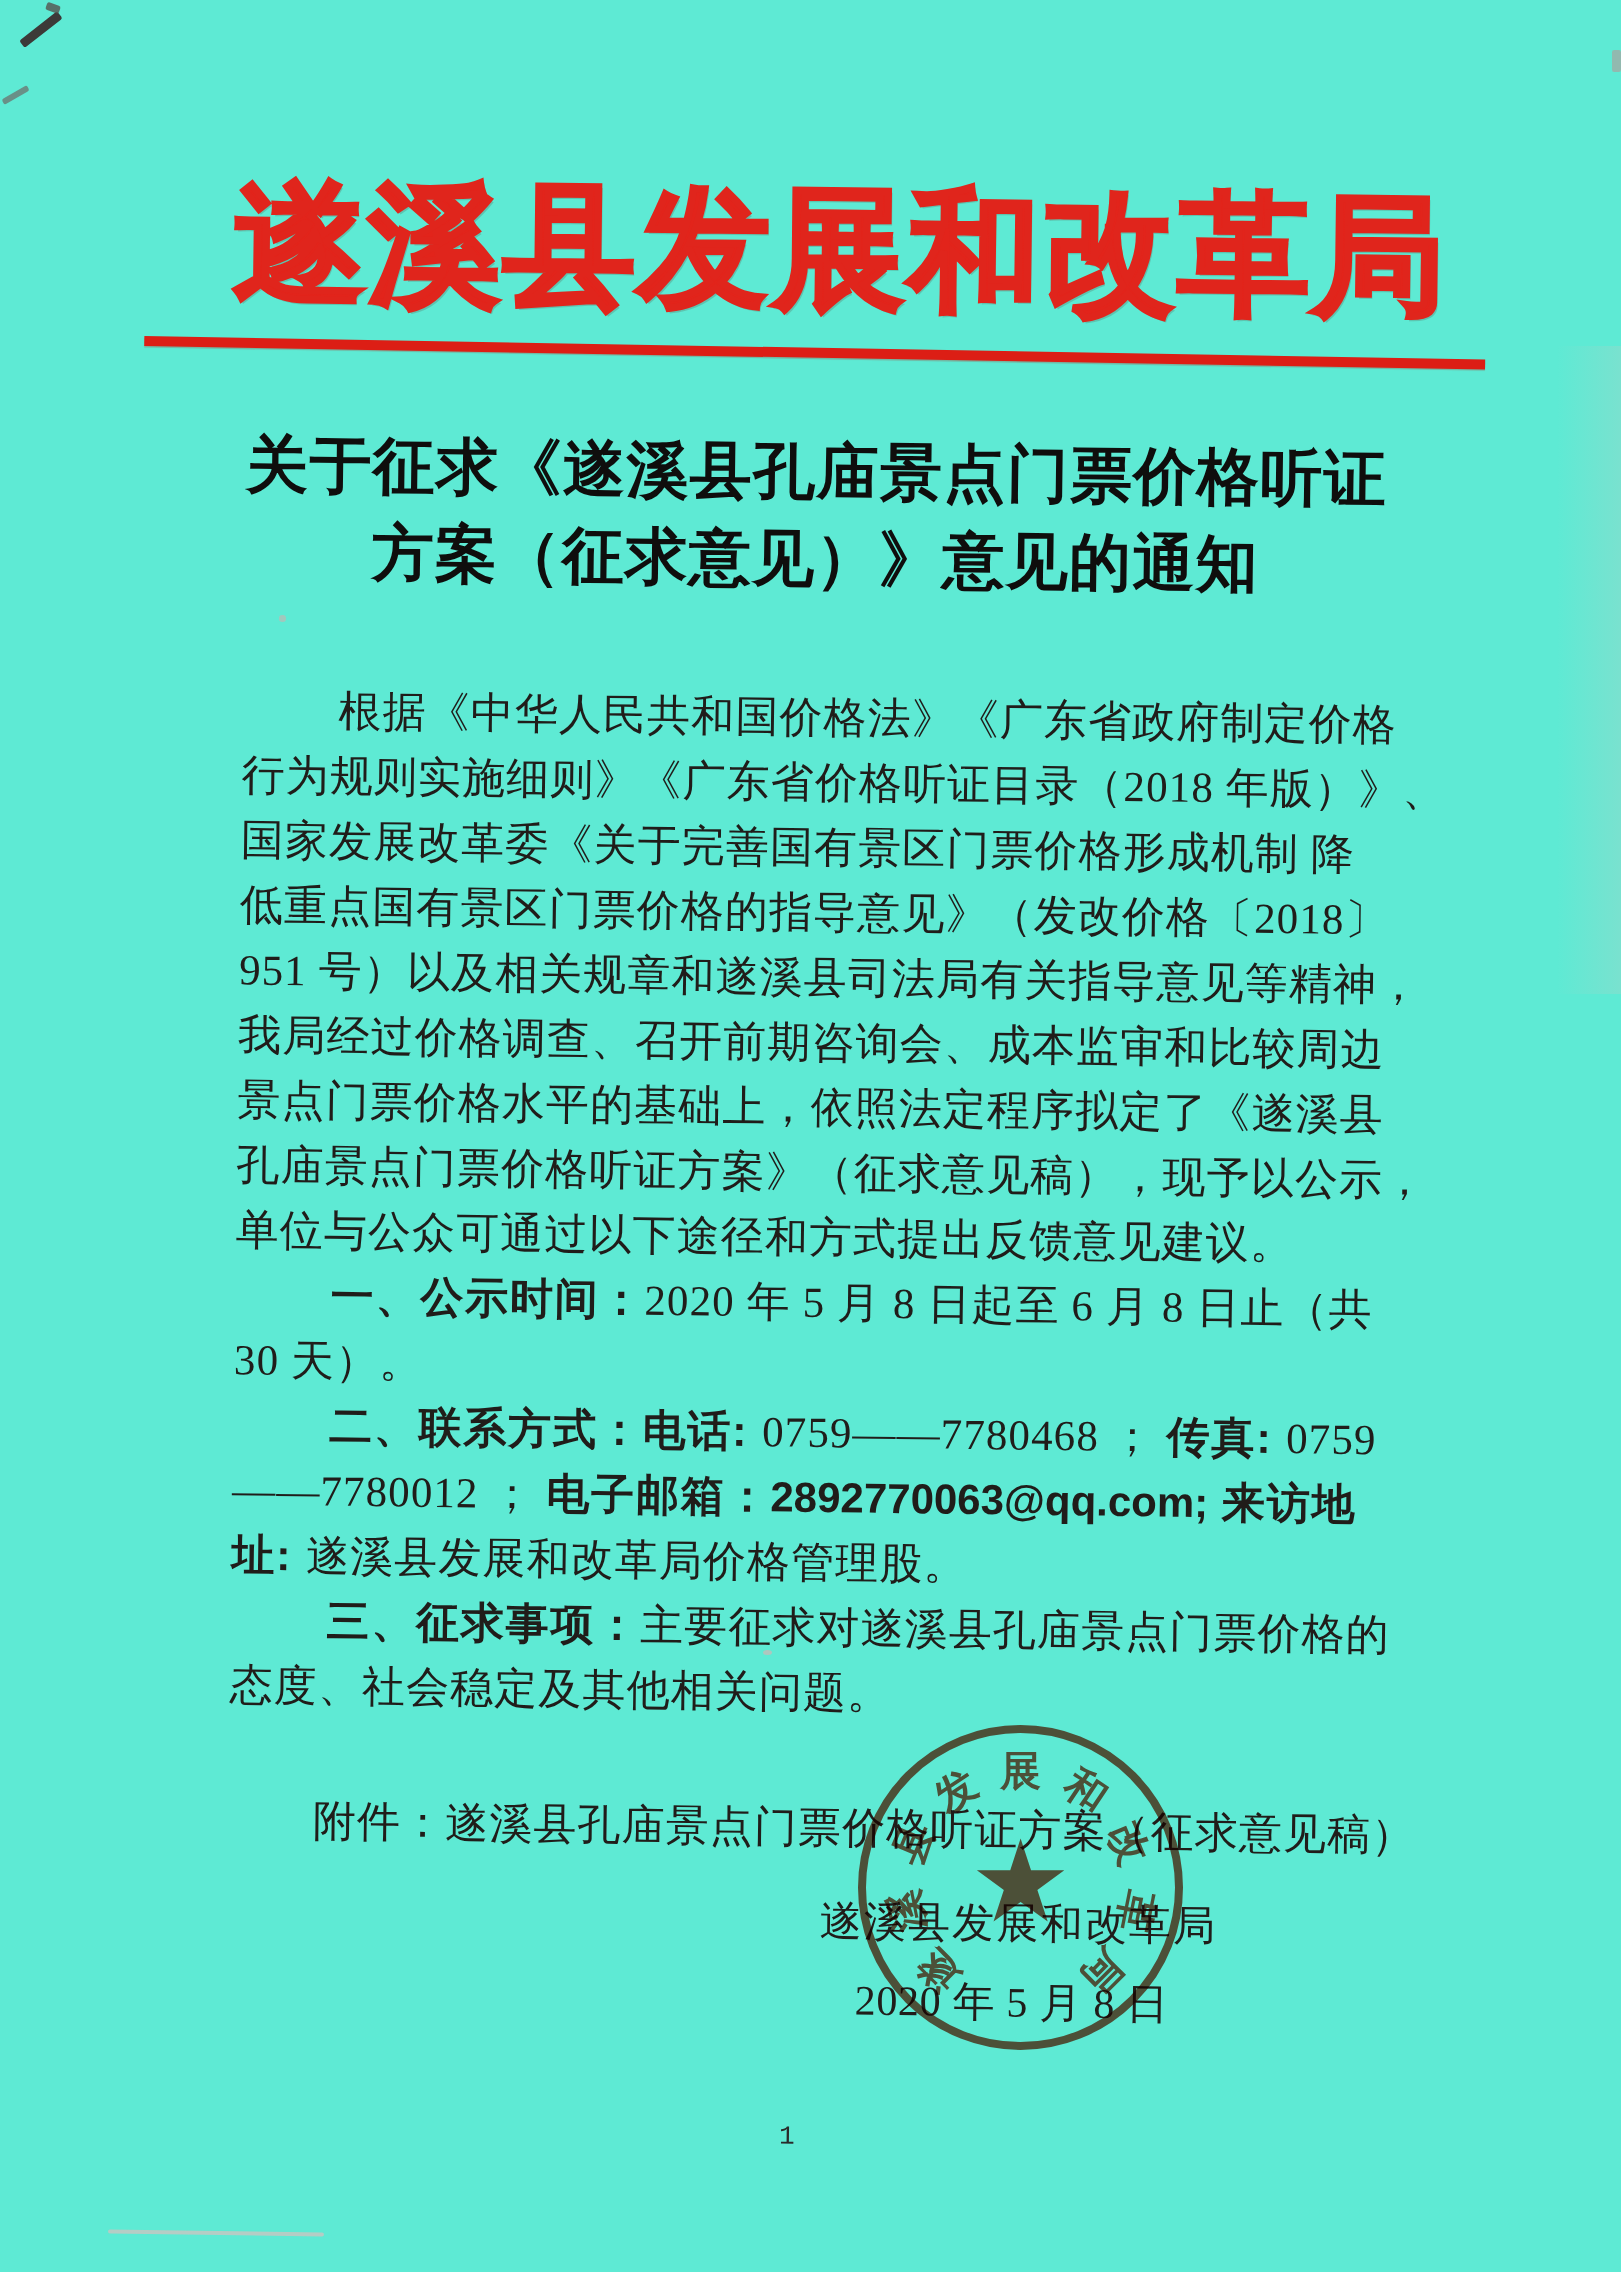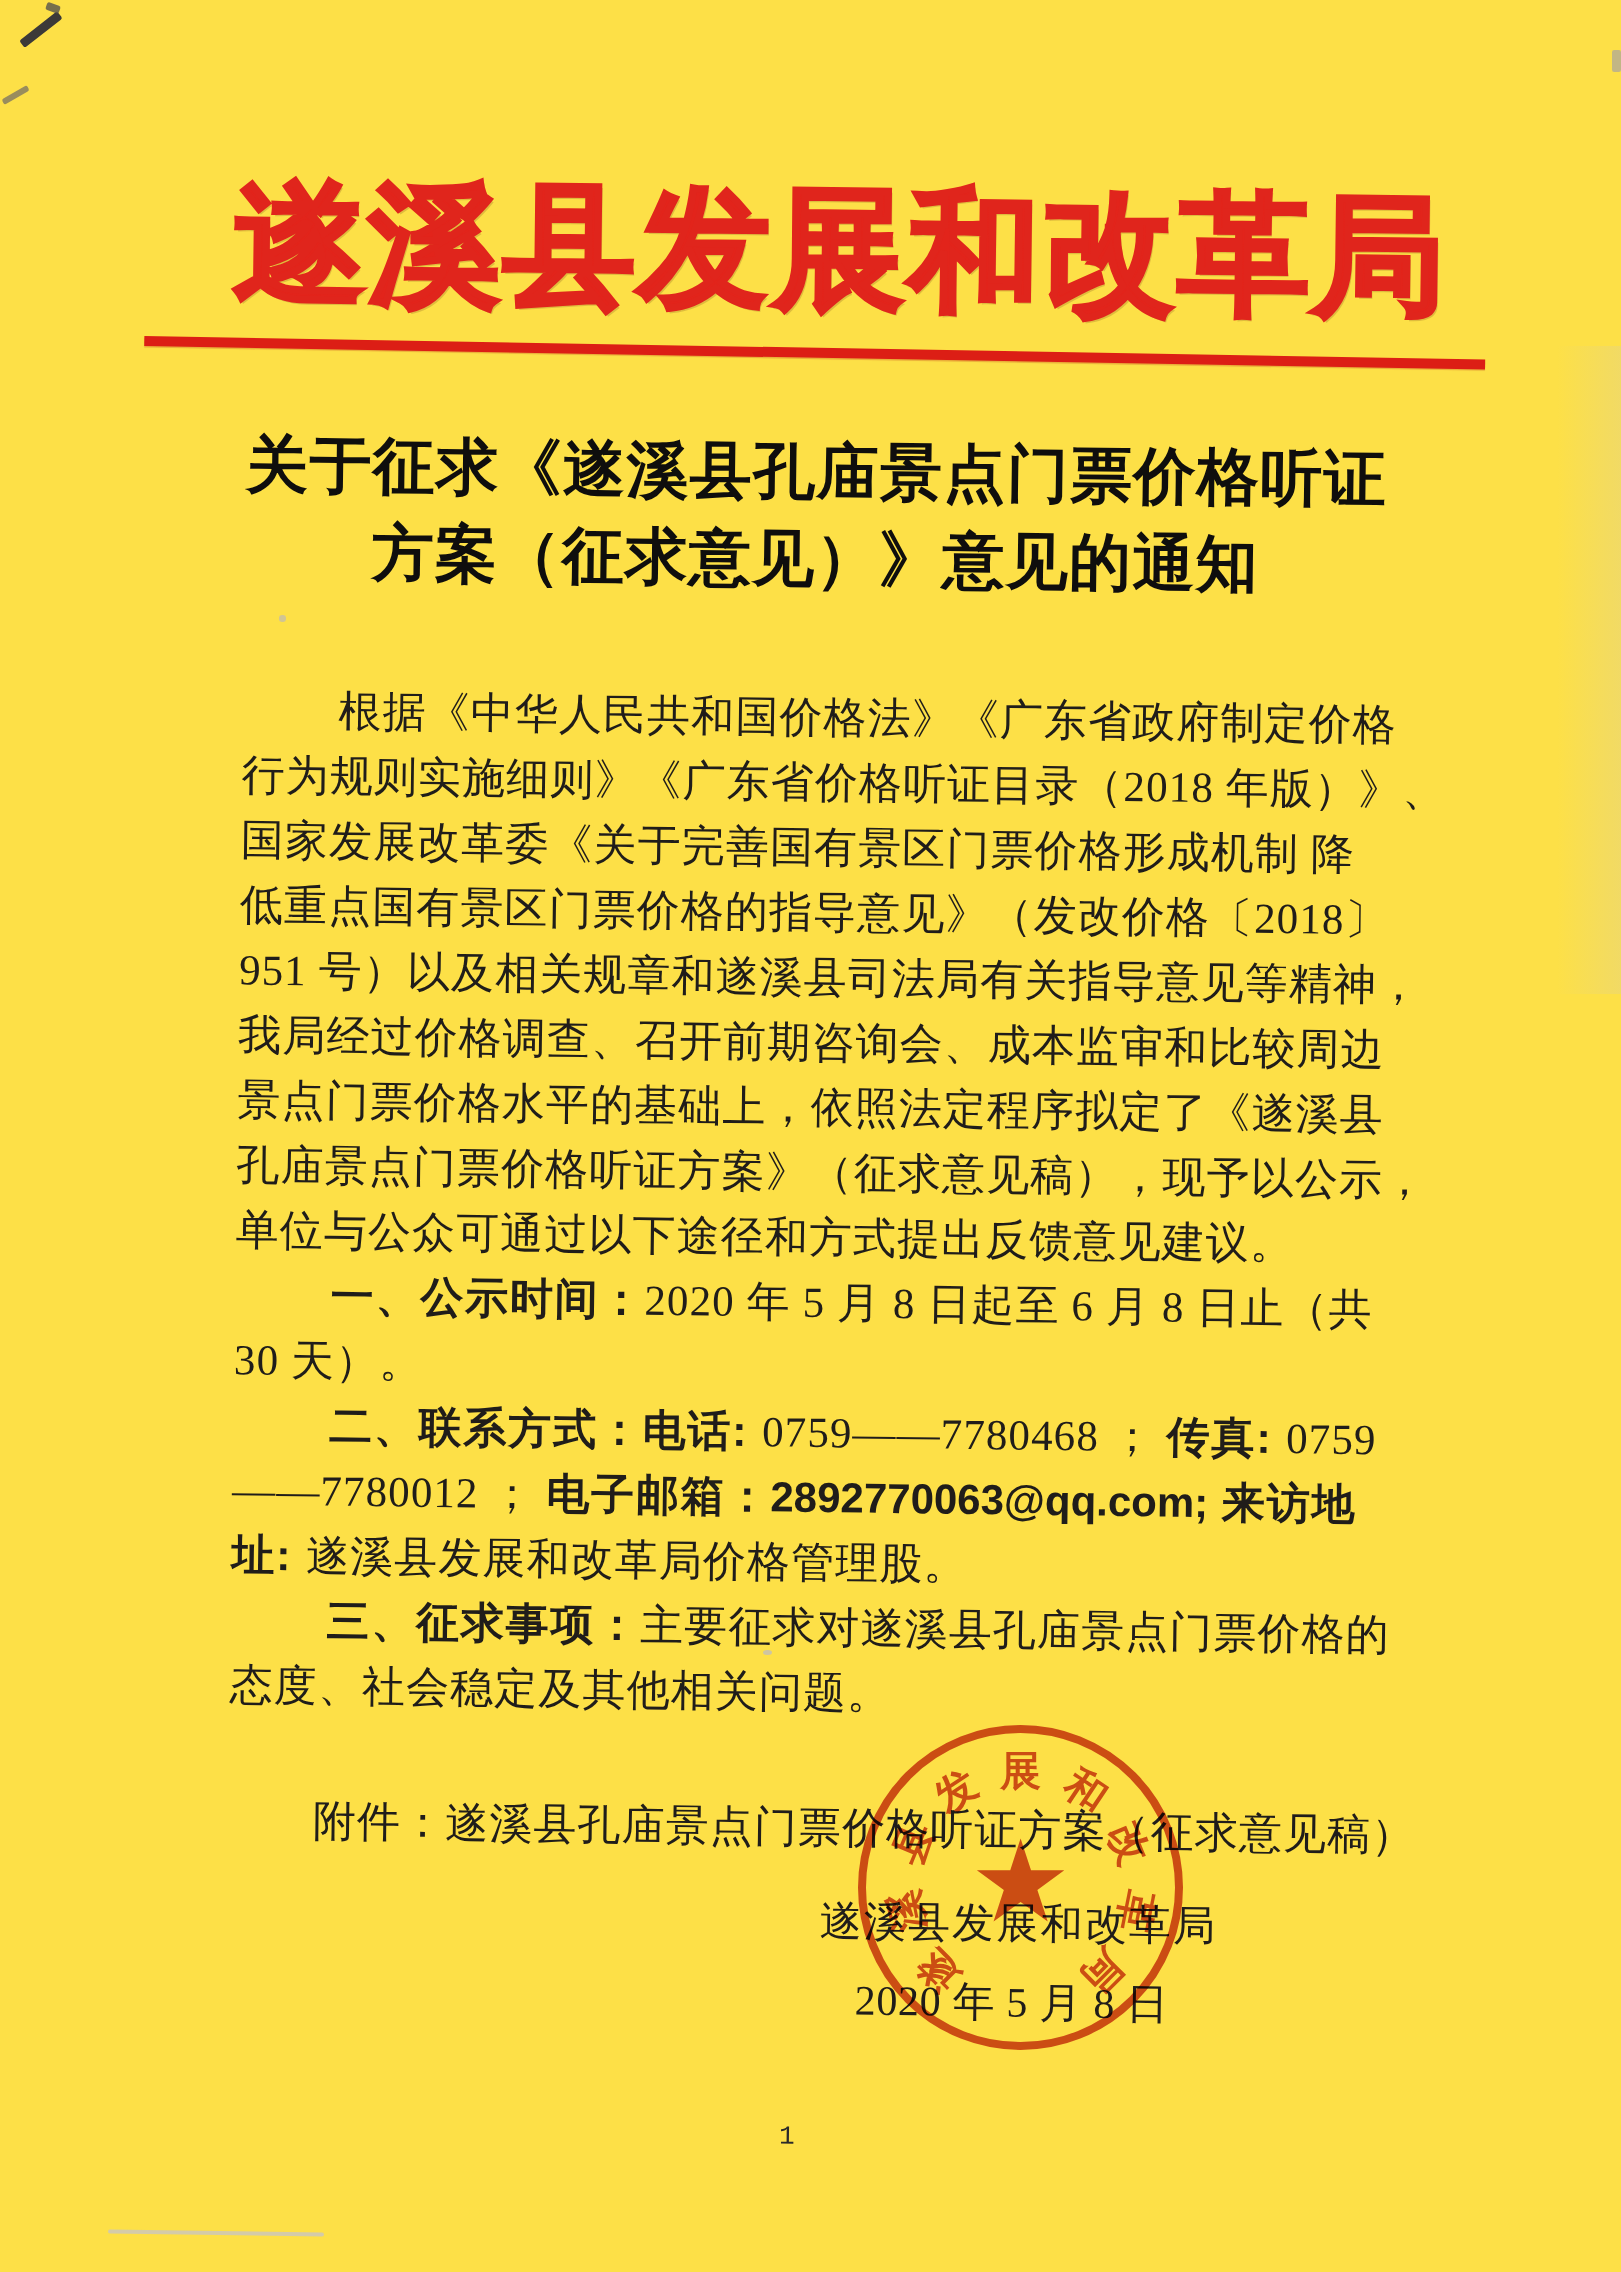--- a/index.html
+++ b/index.html
@@ -4,21 +4,21 @@
 <style>
   html,body{margin:0;padding:0;}
   body{
     width:1622px;height:2273px;
     background:#f4f3f1;
     font-family:"Liberation Serif","DejaVu Serif",serif;
     overflow:hidden;position:relative;
   }
   .page{
     position:absolute;left:0;top:0;width:1622px;height:2273px;
-    background:#fde047;
+    background:#5eead4;
     overflow:hidden;
   }
   
   .tilt{
     position:absolute;left:0;top:0;width:1622px;height:2273px;
     transform:rotate(0.75deg);
     transform-origin:216px 288px;
   }
   .agency-header{
     position:absolute;left:0;top:171px;width:1622px;

